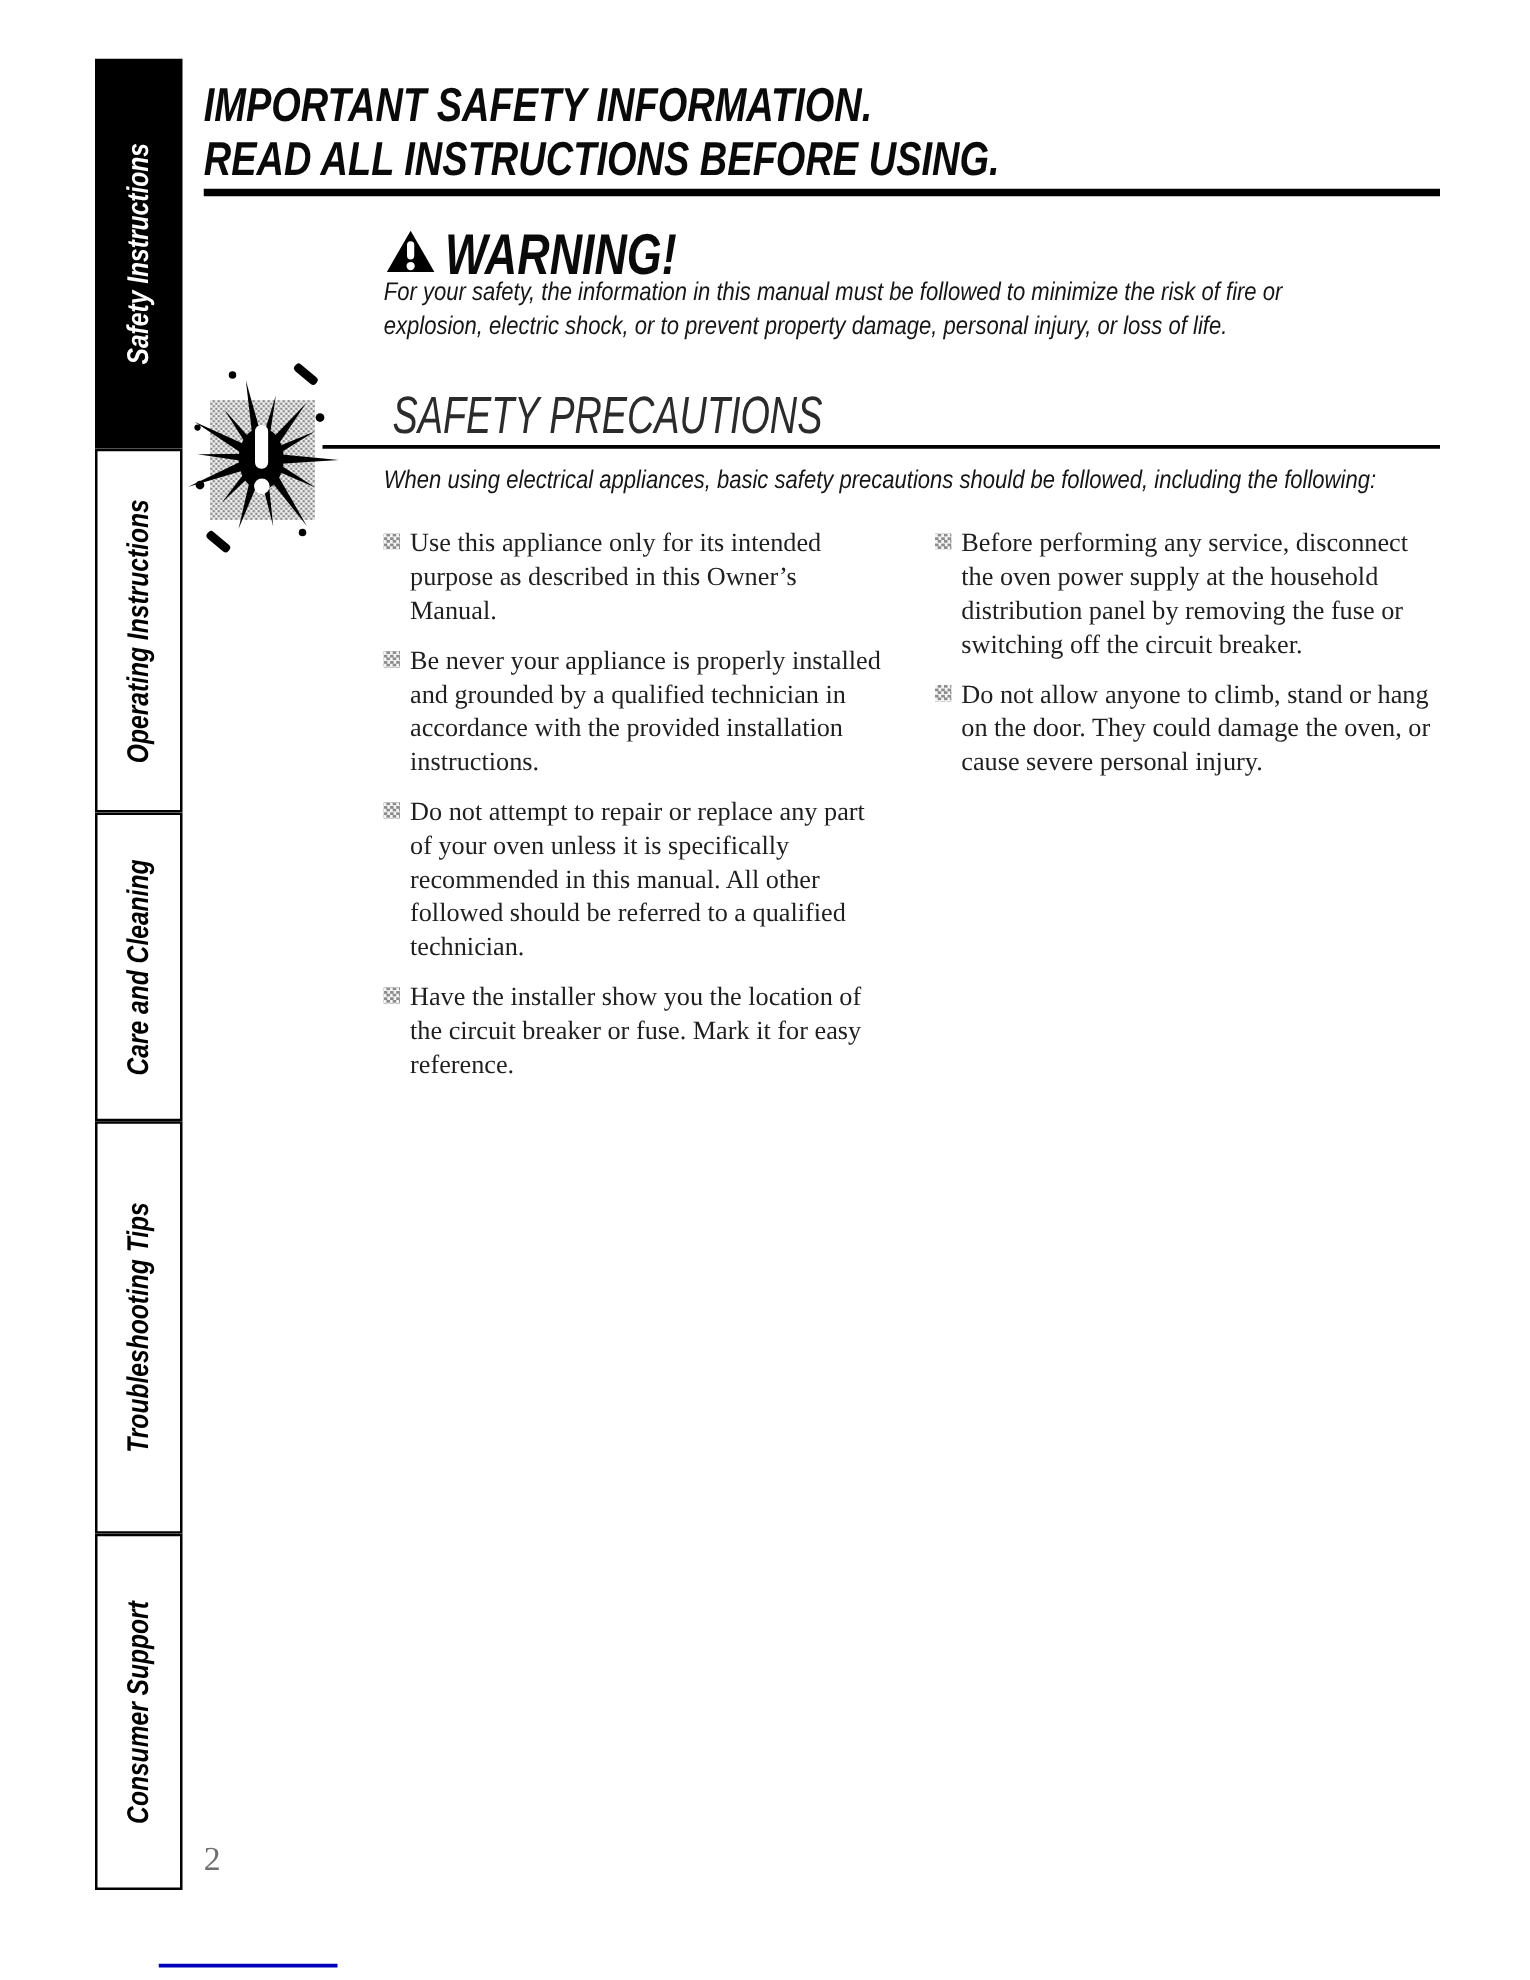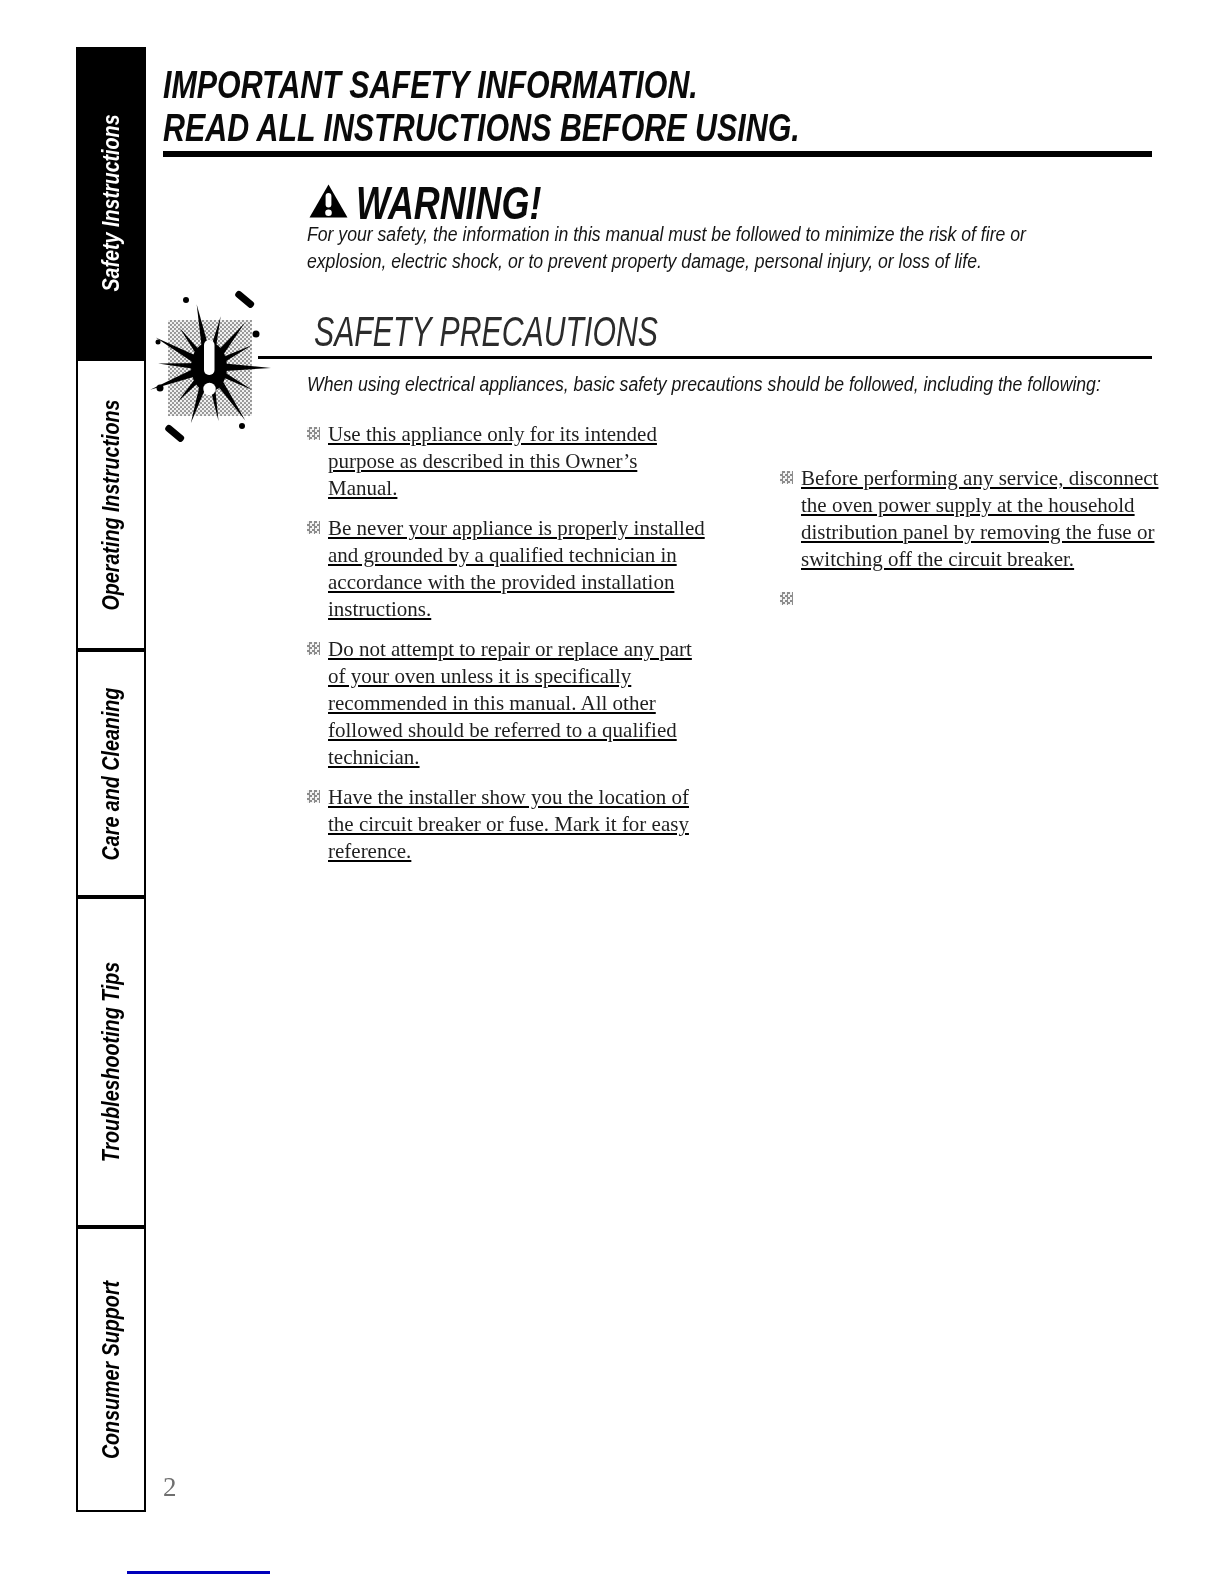--- a/index.html
+++ b/index.html
@@ -54,21 +54,21 @@
   }
   
   .sp-title{
     position:absolute;left:314px;top:308px;
     font-family:"Liberation Sans",sans-serif;
     font-style:italic;font-weight:400;
     font-size:42px;color:#2b2b2b;white-space:nowrap;
     transform:scaleX(0.72);transform-origin:0 0;
   }
   
-  .col{position:absolute;top:421px;text-decoration:underline;}
+  .col{position:absolute;top:421px;}
   .col ul{list-style:none;margin:0;padding:0;}
   .col li{
     position:relative;padding-left:21px;margin-bottom:13px;
     font-size:21px;line-height:27px;color:#1f1f1f;
   }
   .bullet-marker{
     position:absolute;left:0;top:6px;width:13px;height:13px;
     background-color:#9a9a9a;
     background-image:conic-gradient(#8c8c8c 25%,#f4f4f4 25% 50%,#8c8c8c 50% 75%,#f4f4f4 75%);
     background-size:5px 5px;
@@ -188,23 +188,23 @@
   <div class="italic-sans" style="left:307px;top:370px;width:925px;">When using electrical appliances, basic safety precautions should be followed, including the following:</div>
 
   <div class="col" style="left:307px;width:403px;">
     <ul>
       <li><span class="bullet-marker"></span><span>Use this appliance only for its intended purpose as described in this Owner’s Manual.</span></li>
       <li><span class="bullet-marker"></span><span>Be never your appliance is properly installed and grounded by a qualified technician in accordance with the provided installation instructions.</span></li>
       <li><span class="bullet-marker"></span><span>Do not attempt to repair or replace any part of your oven unless it is specifically recommended in this manual. All other followed should be referred to a qualified technician.</span></li>
       <li><span class="bullet-marker"></span><span>Have the installer show you the location of the circuit breaker or fuse. Mark it for easy reference.</span></li>
     </ul>
   </div>
-  <div class="col" style="left:780px;width:408px;margin-top:44px;">
+  <div class="col" style="left:748px;width:408px;">
     <ul>
       <li><span class="bullet-marker"></span><span>Before performing any service, disconnect the oven power supply at the household distribution panel by removing the fuse or switching off the circuit breaker.</span></li>
-      <li><span class="bullet-marker"></span></li>
+      <li><span class="bullet-marker"></span><span>Do not allow anyone to climb, stand or hang on the door. They could damage the oven, or cause severe personal injury.</span></li>
     </ul>
   </div>
 
   <div class="page-num">2</div>
   <div class="blue-line"></div>
 
 </div>
 
 </body></html>

